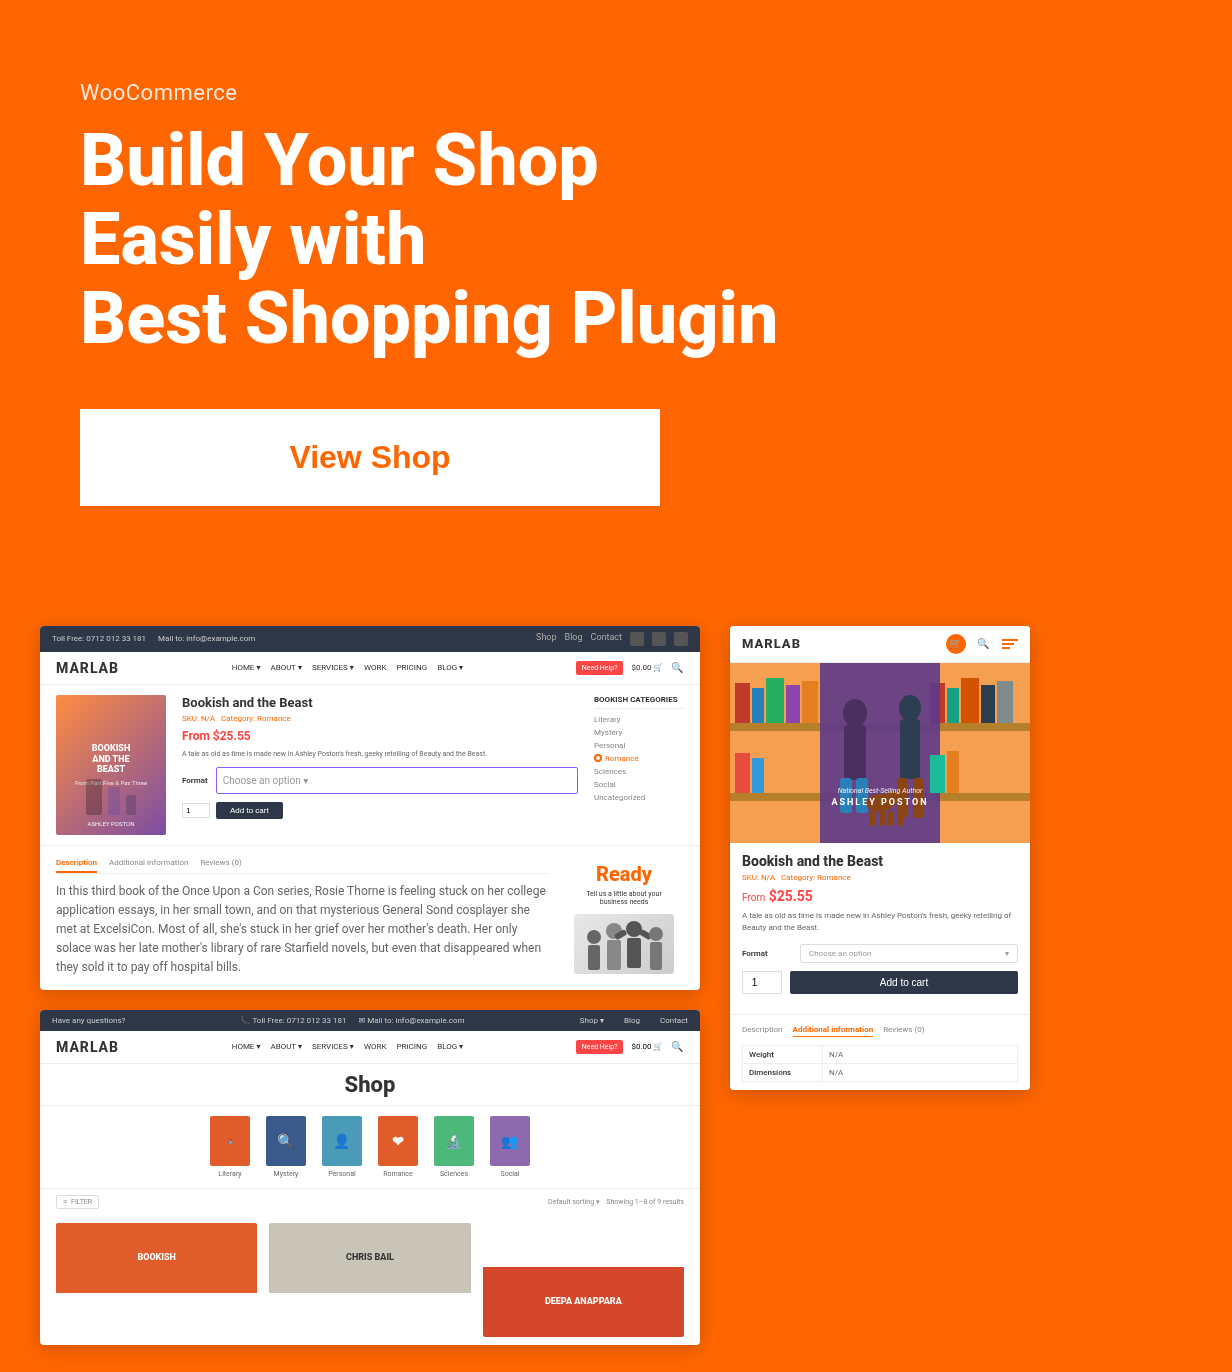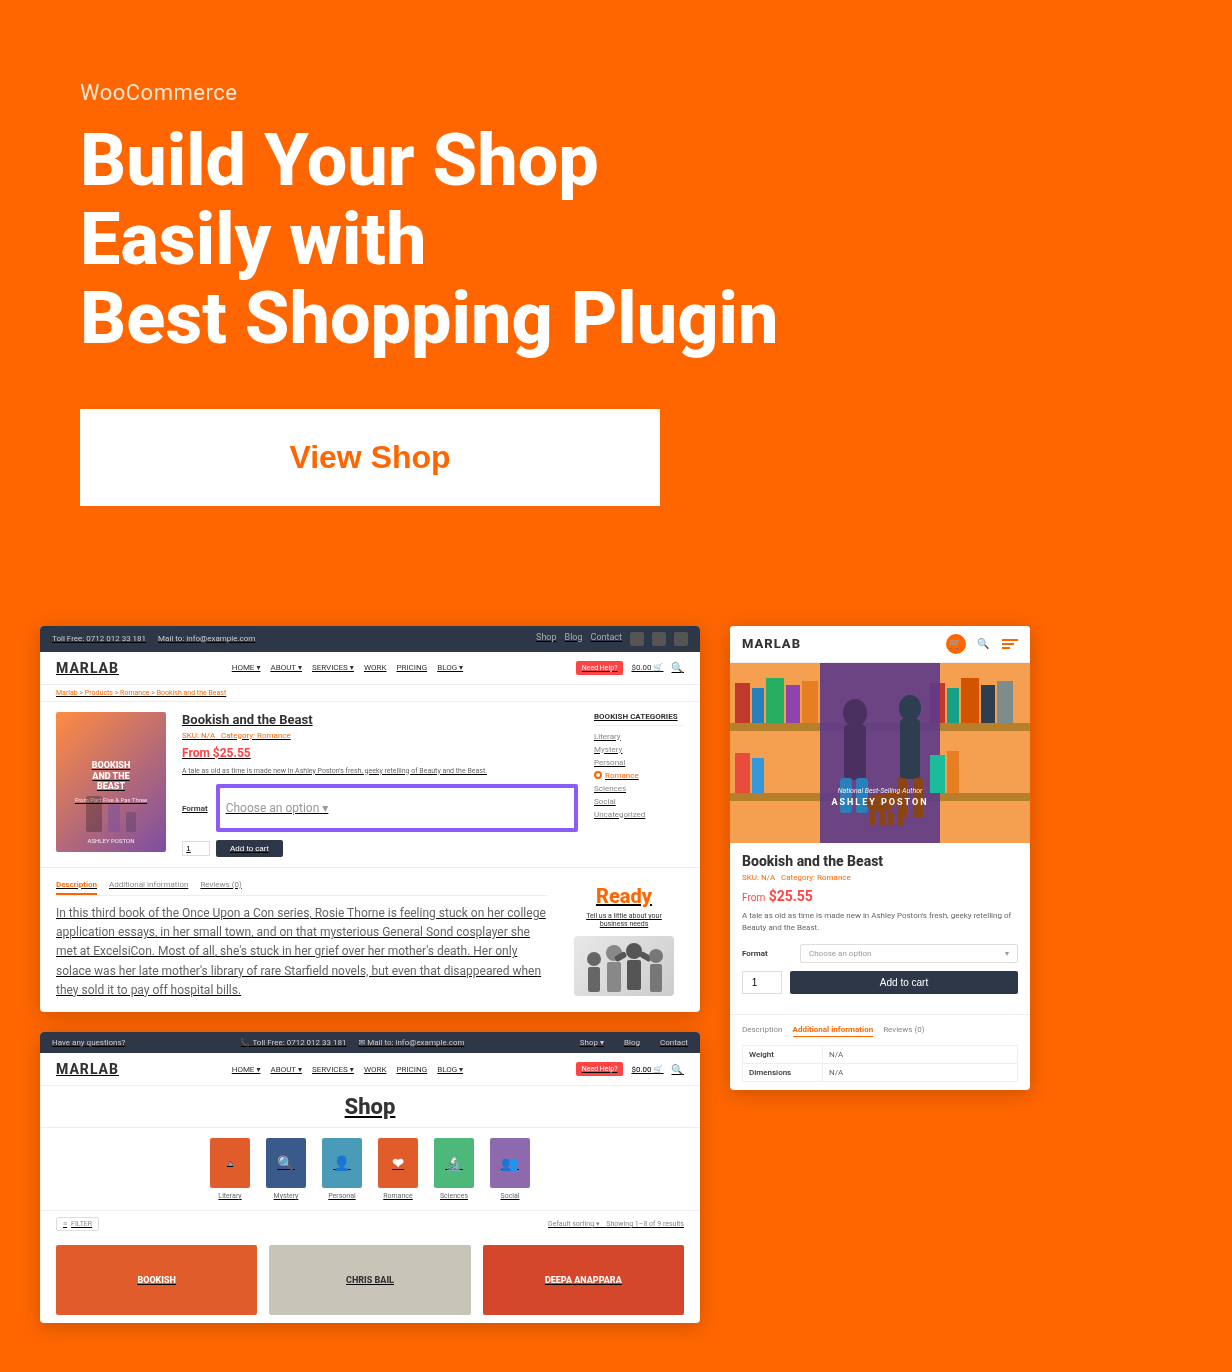--- a/index.html
+++ b/index.html
@@ -57,21 +57,20 @@
       gap: 30px;
       align-items: flex-start;
     }
 
     
     .left-screenshots {
       display: flex;
       flex-direction: column;
       gap: 20px;
       flex: 0 0 660px;
-      text-decoration: underline;
     }
 
     
     .right-screenshot {
       flex: 0 0 300px;
       background: #ffffff;
       border-radius: 4px;
       overflow: hidden;
       box-shadow: 0 4px 20px rgba(0,0,0,0.2);
     }
@@ -223,23 +222,23 @@
       display: flex;
       align-items: center;
       gap: 8px;
       margin-bottom: 8px;
     }
 
     .ps-format-label { font-size: 8px; color: #333; font-weight: 600; }
 
     .ps-format-select {
       flex: 1;
-      border: 4px solid #8b5cf6;
-      padding: 13px 6px;
-      font-size: 12px;
+      border: 1px solid #8b5cf6;
+      padding: 7px 6px;
+      font-size: 10px;
       color: #999;
       border-radius: 2px;
     }
 
     .ps-add-row {
       display: flex;
       align-items: center;
       gap: 6px;
     }
 
@@ -675,23 +674,20 @@
           <span>PRICING</span>
           <span>BLOG ▾</span>
         </div>
         <div style="display:flex;align-items:center;gap:8px;">
           <span class="ps-nav-btn">Need Help?</span>
           <span style="font-size:8px;color:#333;">$0.00 🛒</span>
           <span style="font-size:10px;">🔍</span>
         </div>
       </div>
 
-      <div class="ps-breadcrumb">
-        <span>Marlab &gt; Products &gt; Romance &gt; Bookish and the Beast</span>
-      </div>
 
       <div class="ps-content">
 
         <div style="display:flex;flex-direction:column;gap:0;align-items:flex-start;">
           <div class="ps-book-cover">
             <div class="ps-book-title-overlay">BOOKISH<br>AND THE<br>BEAST</div>
             <div class="ps-book-subtitle-overlay">From Part Five &amp; Pax Three</div>
             <div style="position:absolute;bottom:20px;display:flex;gap:6px;align-items:flex-end;">
               <div style="width:16px;height:36px;background:rgba(0,0,0,0.25);border-radius:2px;"></div>
               <div style="width:12px;height:28px;background:rgba(120,80,160,0.5);border-radius:2px;"></div>
@@ -865,21 +861,21 @@
           <div class="shop-product-img" style="background:#e05c2a;">
             <span>BOOKISH</span>
           </div>
         </div>
         <div class="shop-product-card">
           <div class="shop-product-img" style="background:#c8c4b8;color:#333;">
             <span>CHRIS BAIL</span>
           </div>
         </div>
         <div class="shop-product-card">
-          <div class="shop-product-img" style="background:#d4472a;">
+          <div class="shop-product-img" style="background:#d4472a;margin-top:44px;">
             <span>DEEPA ANAPPARA</span>
           </div>
         </div>
       </div>
     </div>
   </div>
 
   <div class="right-screenshot">
 
     <div class="right-panel-header">

